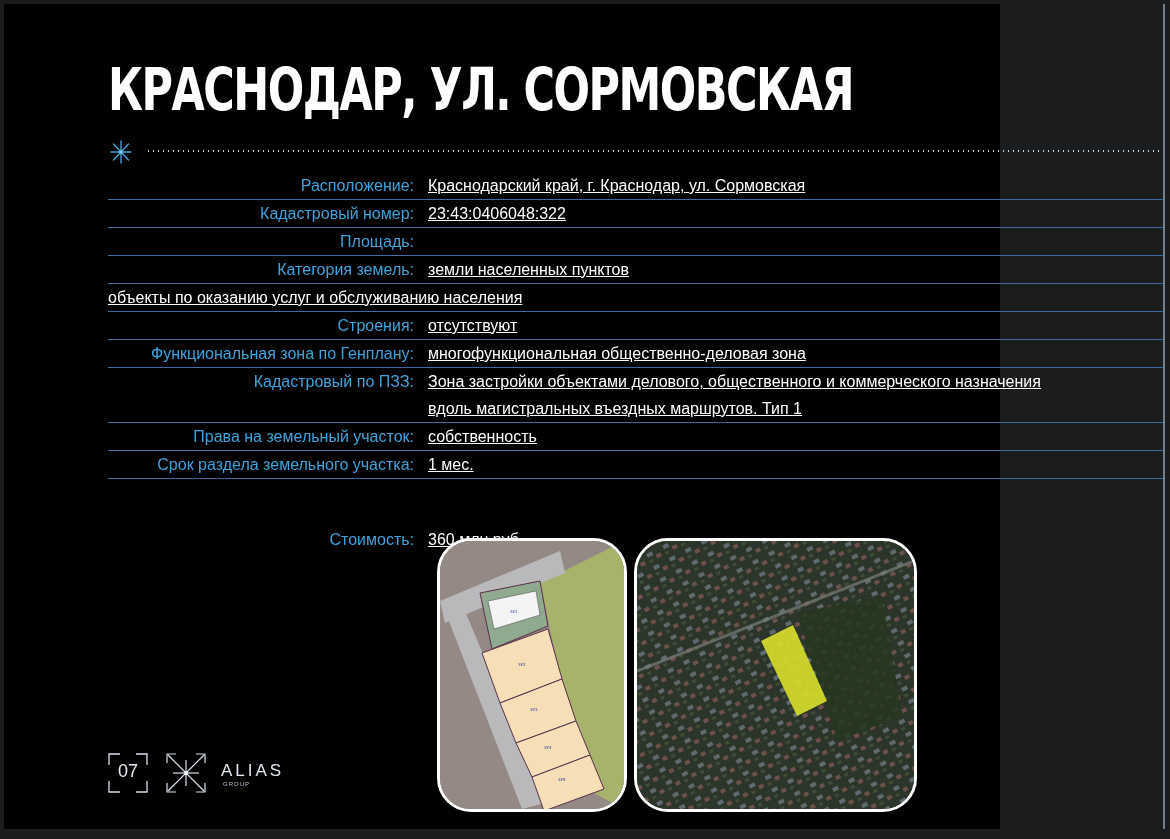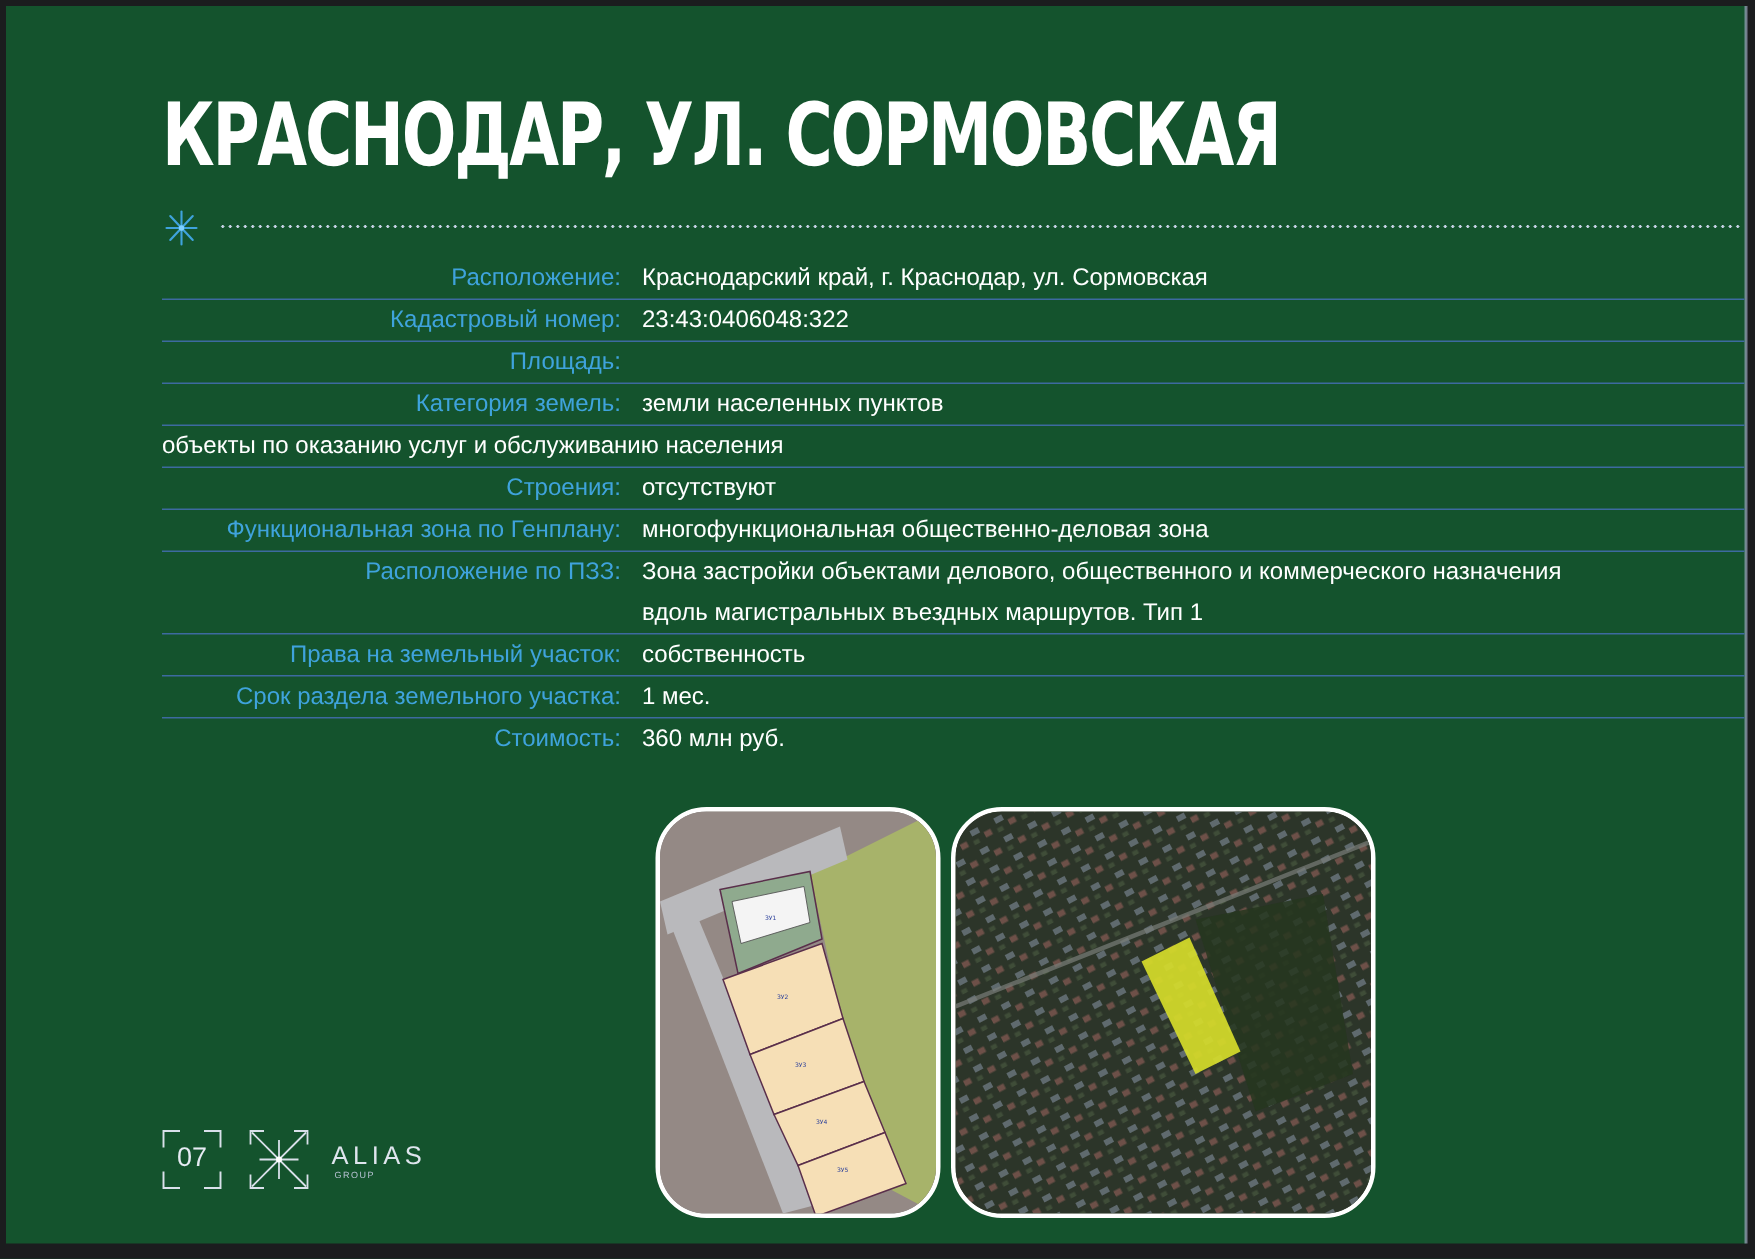--- a/index.html
+++ b/index.html
@@ -1,44 +1,44 @@
 <!DOCTYPE html>
 <html><head>
 <meta charset="utf-8">
 <style>
   * { box-sizing: border-box; margin: 0; padding: 0; }
   html, body { width: 1170px; height: 839px; background: #1b1c1e; overflow: hidden; }
   body { position: relative; font-family: "Liberation Sans", "DejaVu Sans", sans-serif; }
   .slide {
-    position: absolute; left: 4px; top: 4px; width: 1160px; height: 825px;
-    background: #14532d;
+    position: absolute; left: 4px; top: 4px; width: 996px; height: 825px;
+    background: #000000;
   }
   .edge-line { position: absolute; left: 1159px; top: 0; width: 2px; height: 825px; background: #9aa7bd; opacity: .7; }
   .title {
     position: absolute; left: 104px; top: 54px;
     font-family: "DejaVu Sans", sans-serif; font-weight: bold;
     font-size: 58px; line-height: 64px; color: #ffffff;
     letter-spacing: -2px; transform: scaleX(0.74); transform-origin: left top;
     white-space: nowrap;
   }
   .star { position: absolute; left: 106px; top: 136px; width: 22px; height: 24px; }
   .dots {
     position: absolute; left: 142px; top: 146px; width: 1015px; height: 2px;
     background-image: radial-gradient(circle, #c8d3e6 0.9px, transparent 1.1px);
     background-size: 5px 2px; background-repeat: repeat-x;
   }
   .rows { position: absolute; left: 104px; top: 168px; width: 1055px; }
   .row { position: relative; display: flex; border-bottom: 1px solid #3d6aa0; }
-  .row.last { border-bottom: none; }
+  .row.last { border-bottom: none; margin-top: 47px; }
   .row .lbl {
     width: 320px; text-align: right; padding-right: 14px;
     color: #3fa3dc; font-size: 16px; line-height: 27px; white-space: nowrap;
   }
   .row .val {
-    flex: 1; color: #ffffff; font-size: 16px; line-height: 27px; padding-left: 0;
+    flex: 1; color: #ffffff; font-size: 16px; line-height: 27px; padding-left: 0; text-decoration: underline;
   }
   .img-card {
     position: absolute; border: 3px solid #ffffff; border-radius: 34px; overflow: hidden;
   }
   .plan { left: 433px; top: 534px; width: 190px; height: 274px; background: #8f8a86; }
   .sat { left: 630px; top: 534px; width: 283px; height: 274px; background: #2f3a2a; }
   .footer-num {
     position: absolute; left: 104px; top: 749px; width: 40px; height: 40px;
   }
   .footer-num .num { position: absolute; left: 0; top: 8px; width: 40px; text-align: center; color: #e6ebf3; font-size: 18px; }
@@ -86,21 +86,21 @@
     </div>
     <div class="row">
       <div class="lbl">Строения:</div>
       <div class="val">отсутствуют</div>
     </div>
     <div class="row">
       <div class="lbl">Функциональная зона по Генплану:</div>
       <div class="val">многофункциональная общественно-деловая зона</div>
     </div>
     <div class="row">
-      <div class="lbl">Расположение по ПЗЗ:</div>
+      <div class="lbl">Кадастровый по ПЗЗ:</div>
       <div class="val" style="padding-right:90px;">Зона застройки объектами делового, общественного и коммерческого назначения вдоль магистральных въездных маршрутов. Тип 1</div>
     </div>
     <div class="row">
       <div class="lbl">Права на земельный участок:</div>
       <div class="val">собственность</div>
     </div>
     <div class="row">
       <div class="lbl">Срок раздела земельного участка:</div>
       <div class="val">1 мес.</div>
     </div>

